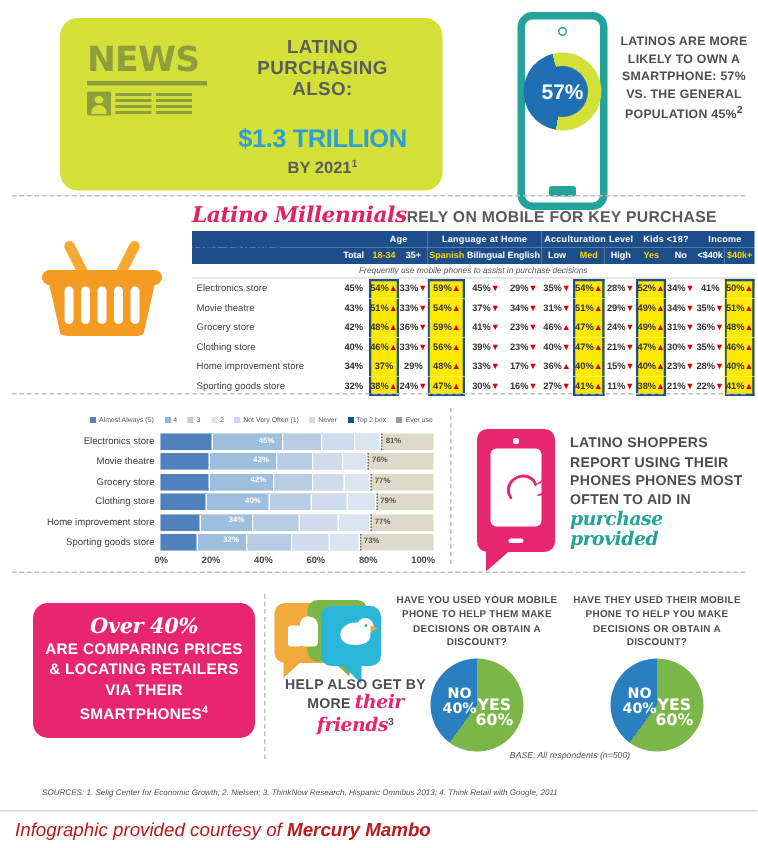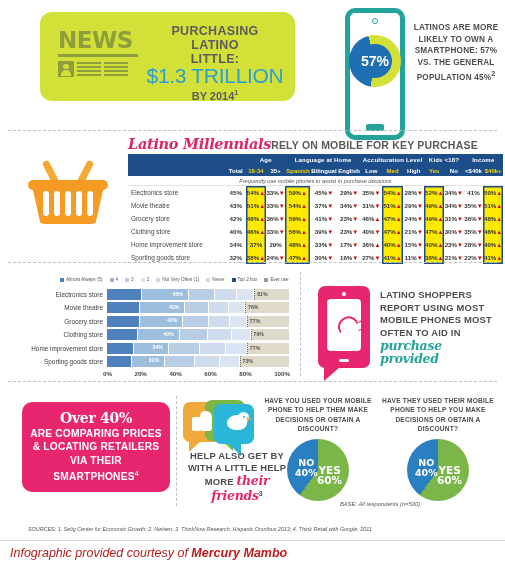--- a/index.html
+++ b/index.html
@@ -13,39 +13,39 @@
   }
   .frame{position:absolute;left:0;top:0;width:505px;height:565px;}
 
   
   .dashed-h{position:absolute;border-top:1px dashed #bfbfbf;left:8px;right:8px;}
   .dashed-v{position:absolute;border-left:1px dashed #bfbfbf;top:0;bottom:0;}
 
   
   #sec1{position:absolute;left:0;top:0;width:505px;height:133px;}
   .news-card{
-    position:absolute;left:40px;top:12px;width:255px;height:89px;
+    position:absolute;left:40px;top:12px;width:255px;height:115px;
     background:#d3e038;border-radius:12px;
   }
   .news-logo{position:absolute;left:18px;top:16px;width:80px;}
   .news-word{
     font-family:"DejaVu Sans", sans-serif;
     font-weight:bold;font-size:23px;letter-spacing:-0.5px;
     color:#8f9e3c;line-height:24px;
   }
   .news-rule{height:3px;background:#8f9e3c;margin-top:2px;width:80px;}
   .news-lines{display:flex;gap:3px;margin-top:4px;}
   .news-av{width:16px;height:16px;background:#8f9e3c;border-radius:1px;position:relative;}
   .news-av:before{content:"";position:absolute;left:5px;top:3px;width:6px;height:5px;border-radius:50%;background:#d3e038;}
   .news-av:after{content:"";position:absolute;left:3px;top:9px;width:10px;height:6px;border-radius:5px 5px 0 0;background:#d3e038;}
   .nl-col{display:flex;flex-direction:column;gap:2px;justify-content:center;}
   .nl{height:2px;background:#8f9e3c;width:24px;}
   .news-text{position:absolute;left:105px;top:12px;width:140px;text-align:center;}
   .nt1{font-size:12.5px;font-weight:bold;color:#5c5c5c;line-height:14px;letter-spacing:.3px;}
-  .nt2{font-size:21px;font-weight:normal;color:#2a9fd6;line-height:20px;margin-top:0;letter-spacing:-.3px;}
+  .nt2{font-size:17px;font-weight:bold;color:#2a9fd6;line-height:20px;margin-top:17px;letter-spacing:-.3px;}
   .nt3{font-size:11px;font-weight:bold;color:#5c5c5c;line-height:13px;}
   .sup{font-size:7px;vertical-align:super;}
 
   .phone-teal{position:absolute;left:345px;top:8px;width:60px;height:132px;
     border:5px solid #23a39a;border-radius:10px;background:#fff;box-sizing:border-box;}
   .pt-cam{position:absolute;left:50%;top:5px;width:6px;height:6px;margin-left:-3px;border:1.5px solid #23a39a;border-radius:50%;box-sizing:border-box;}
   .pt-home{position:absolute;left:50%;bottom:4px;width:18px;height:7px;margin-left:-9px;background:#23a39a;border-radius:2px;}
   .donut-wrap{position:absolute;left:50%;top:22px;margin-left:-26px;width:52px;height:52px;}
   .donut{width:52px;height:52px;border-radius:50%;
     background:conic-gradient(#d3e038 0deg 205deg,#1f6fb4 205deg 360deg);
@@ -117,21 +117,21 @@
   .pp-wave{position:absolute;border:1.6px solid #e8266f;border-radius:50%;border-left-color:transparent;border-bottom-color:transparent;border-top-color:transparent;}
   .shop-text{position:absolute;left:380px;top:23px;width:122px;
     font-size:9.4px;line-height:12.6px;color:#4d4d4d;font-weight:bold;letter-spacing:.2px;}
   .shop-script{font-family:"DejaVu Serif", serif;font-style:italic;font-weight:bold;font-size:12.5px;
     color:#23a39a;letter-spacing:-.3px;display:block;margin-top:1px;}
 
   
   #sec4{position:absolute;left:0;top:388px;width:505px;height:130px;}
   .pink-card{position:absolute;left:22px;top:14px;width:148px;height:90px;background:#e8266f;border-radius:10px;
     display:flex;flex-direction:column;align-items:center;justify-content:center;text-align:center;padding:0 6px;box-sizing:border-box;}
-  .pc-script{font-family:"DejaVu Serif", serif;font-weight:bold;font-size:14px;color:#fff;letter-spacing:-.3px;}
+  .pc-script{font-family:"DejaVu Serif", serif;font-style:italic;font-weight:bold;font-size:14px;color:#fff;letter-spacing:-.3px;}
   .pc-body{font-size:10.2px;line-height:13.5px;font-weight:bold;color:#fff;letter-spacing:.2px;margin-top:1px;}
 
   .bubbles{position:absolute;left:183px;top:12px;width:75px;height:52px;}
   .bub{position:absolute;width:42px;height:40px;border-radius:7px;}
   .bub-y{left:0;top:2px;background:#f2a93b;}
   .bub-y:after{content:"";position:absolute;left:6px;bottom:-10px;border-left:12px solid #f2a93b;border-bottom:11px solid transparent;}
   .bub-g{left:22px;top:0;background:#7ab648;width:40px;height:41px;}
   .bub-g:after{content:"";position:absolute;left:16px;bottom:-10px;border-right:12px solid #7ab648;border-bottom:11px solid transparent;}
   .bub-t{left:31px;top:4px;background:#29b6d8;width:40px;height:40px;}
   .bub-t:after{content:"";position:absolute;left:14px;bottom:-12px;border-right:13px solid #29b6d8;border-bottom:13px solid transparent;}
@@ -183,25 +183,25 @@
           </div>
           <div class="nl-col">
             <div class="nl"></div>
               <div class="nl"></div>
               <div class="nl"></div>
               <div class="nl"></div>
           </div>
         </div>
       </div>
       <div class="news-text">
+        <div class="nt1">LATINO</div>
         <div class="nt1">PURCHASING</div>
-        <div class="nt1">LATINO</div>
-        <div class="nt1">LITTLE:</div>
+        <div class="nt1">ALSO:</div>
         <div class="nt2">$1.3 TRILLION</div>
-        <div class="nt3"><span>BY 2014</span><span class="sup">1</span></div>
+        <div class="nt3"><span>BY 2021</span><span class="sup">1</span></div>
       </div>
     </div>
 
     <div class="phone-teal">
       <div class="pt-cam"></div>
       <div class="donut-wrap">
         <div class="donut"></div>
         <div class="donut-in"></div>
         <div class="donut-lbl">57%</div>
       </div>
@@ -493,21 +493,21 @@
       <div class="pp-cam"></div>
       <div class="pp-screen">
         <div class="pp-handset"></div>
         <div class="pp-wave" style="left:25px;top:13px;width:9px;height:9px;transform:rotate(35deg);"></div>
         <div class="pp-wave" style="left:22px;top:16px;width:14px;height:14px;transform:rotate(35deg);"></div>
       </div>
       <div class="pp-home"></div>
       <div class="pp-tail"></div>
     </div>
     <div class="shop-text">
-      <span>LATINO SHOPPERS REPORT USING MOST MOBILE PHONES MOST OFTEN TO AID IN</span>
+      <span>LATINO SHOPPERS REPORT USING THEIR PHONES PHONES MOST OFTEN TO AID IN</span>
       <span class="shop-script">purchase provided</span>
     </div>
 
     <div class="dashed-h" style="top:115px;"></div>
   </div>
 
   <div id="sec4">
     <div class="pink-card">
       <div class="pc-script">Over 40%</div>
       <div class="pc-body"><span>ARE COMPARING PRICES &amp; LOCATING RETAILERS VIA THEIR SMARTPHONES</span><span class="sup">4</span></div>
@@ -525,21 +525,20 @@
       </div>
       <div class="bird">
         <div class="bd-body"></div>
           <div class="bd-head"></div>
           <div class="bd-eye"></div>
           <div class="bd-beak"></div>
       </div>
     </div>
     <div class="friends-text">
       <div>HELP ALSO GET BY</div>
-      <div>WITH A LITTLE HELP</div>
       <div><span>MORE </span><span class="fr-script">their friends</span><span class="sup">3</span></div>
     </div>
 
     <div class="qcol" style="left:258px;">
       <div class="qtext">HAVE YOU USED YOUR MOBILE PHONE TO HELP THEM MAKE DECISIONS OR OBTAIN A DISCOUNT?</div>
       <div class="pie">
         <div class="pl pl-no"><span>NO</span><br><span>40%</span></div>
         <div class="pl pl-yes"><span>YES</span><br><span>60%</span></div>
       </div>
     </div>

